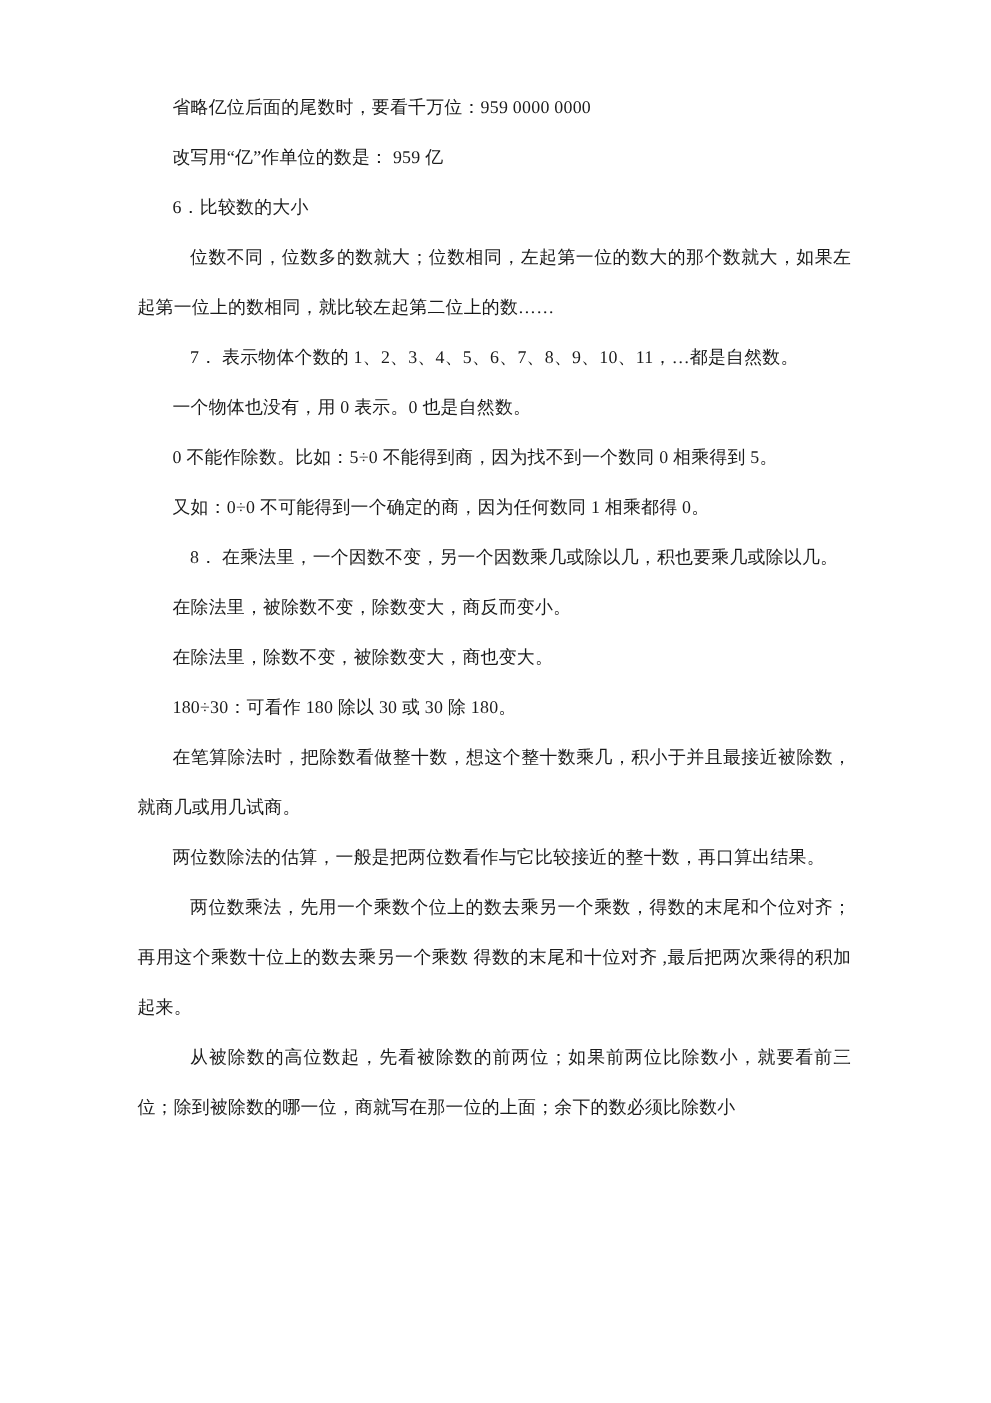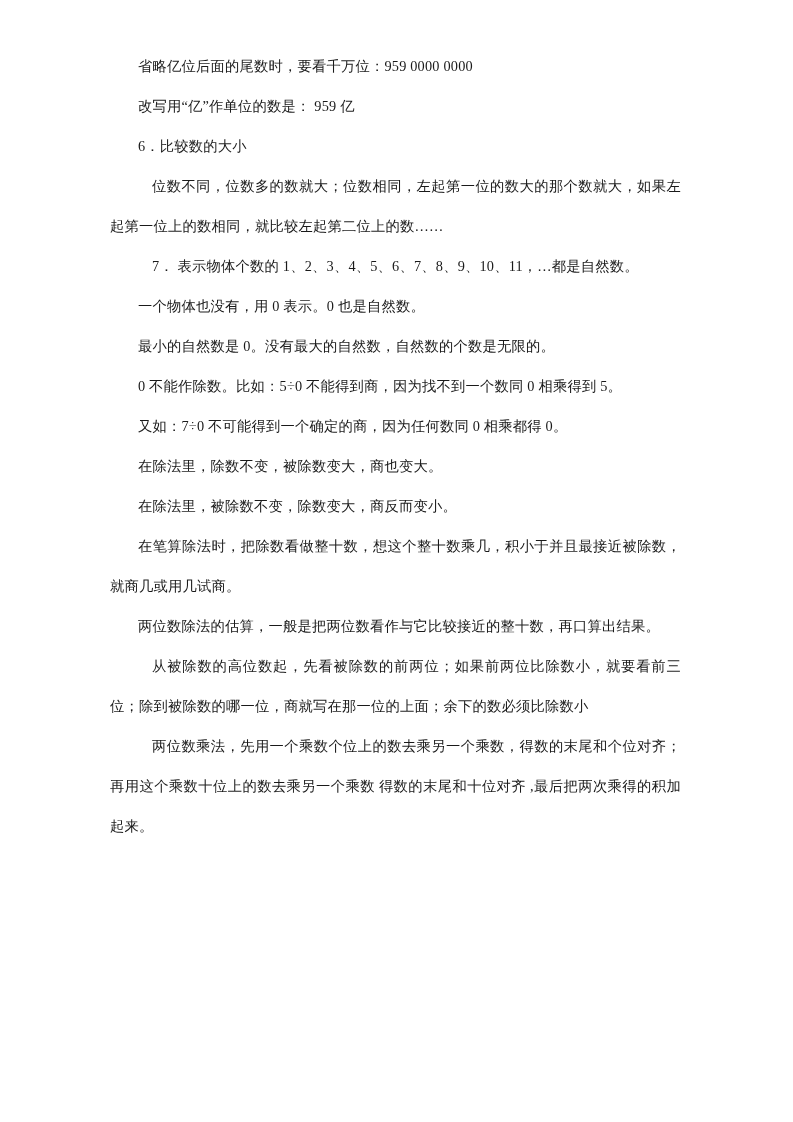--- a/index.html
+++ b/index.html
@@ -13,20 +13,21 @@
     font-family: "Liberation Serif", "DejaVu Serif", serif;
     color: #1a1a1a;
   }
   .page {
     position: relative;
     width: 793px;
     height: 1053px;
     box-sizing: border-box;
     padding: 46px 112px 40px 110px;
     background: #ffffff;
+    margin-top: 20px;
   }
   .doc-body {
     font-size: 14.3px;
     line-height: 1.0;
   }
   p.para {
     margin: 0 0 0 0;
     padding: 0;
     text-align: justify;
     text-justify: inter-ideograph;
@@ -41,23 +42,24 @@
 <body>
 
 <div class="page">
   <div class="doc-body">
     <p class="para indent1">省略亿位后面的尾数时，要看千万位：959 0000 0000</p>
     <p class="para indent1">改写用“亿”作单位的数是：    959 亿</p>
     <p class="para indent1">6．比较数的大小</p>
     <p class="para indent2">位数不同，位数多的数就大；位数相同，左起第一位的数大的那个数就大，如果左起第一位上的数相同，就比较左起第二位上的数……</p>
     <p class="para indent2">7． 表示物体个数的 1、2、3、4、5、6、7、8、9、10、11，…都是自然数。</p>
     <p class="para indent1">一个物体也没有，用 0 表示。0 也是自然数。</p>
-    <p class="para indent1">最小的自然数是 0。没有最大的自然数，自然数的个数是无限的。</p>
     <p class="para indent1">0 不能作除数。比如：5÷0 不能得到商，因为找不到一个数同 0 相乘得到 5。</p>
-    <p class="para indent1">又如：7÷0 不可能得到一个确定的商，因为任何数同 0 相乘都得 0。</p>
+    <p class="para indent1">又如：0÷0 不可能得到一个确定的商，因为任何数同 1 相乘都得 0。</p>
+    <p class="para indent2">8． 在乘法里，一个因数不变，另一个因数乘几或除以几，积也要乘几或除以几。</p>
+    <p class="para indent1">在除法里，被除数不变，除数变大，商反而变小。</p>
     <p class="para indent1">在除法里，除数不变，被除数变大，商也变大。</p>
-    <p class="para indent1">在除法里，被除数不变，除数变大，商反而变小。</p>
+    <p class="para indent1">180÷30：可看作 180 除以 30 或 30 除 180。</p>
     <p class="para indent1">在笔算除法时，把除数看做整十数，想这个整十数乘几，积小于并且最接近被除数，就商几或用几试商。</p>
     <p class="para indent1">两位数除法的估算，一般是把两位数看作与它比较接近的整十数，再口算出结果。</p>
+    <p class="para indent2">两位数乘法，先用一个乘数个位上的数去乘另一个乘数，得数的末尾和个位对齐；再用这个乘数十位上的数去乘另一个乘数 得数的末尾和十位对齐 ,最后把两次乘得的积加起来。</p>
     <p class="para indent2">从被除数的高位数起，先看被除数的前两位；如果前两位比除数小，就要看前三位；除到被除数的哪一位，商就写在那一位的上面；余下的数必须比除数小</p>
-    <p class="para indent2">两位数乘法，先用一个乘数个位上的数去乘另一个乘数，得数的末尾和个位对齐；再用这个乘数十位上的数去乘另一个乘数 得数的末尾和十位对齐 ,最后把两次乘得的积加起来。</p>
   </div>
 </div>
 
 </body></html>

